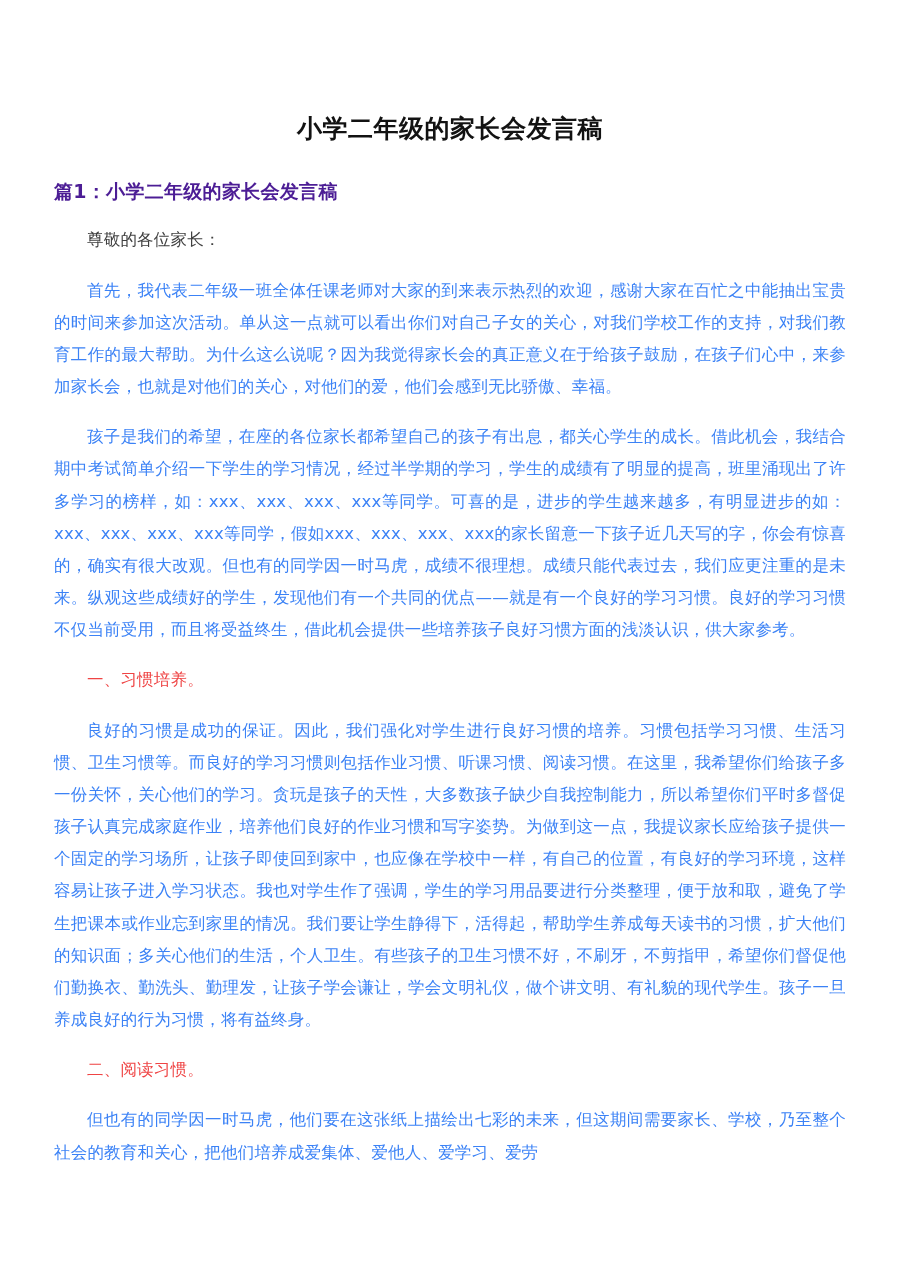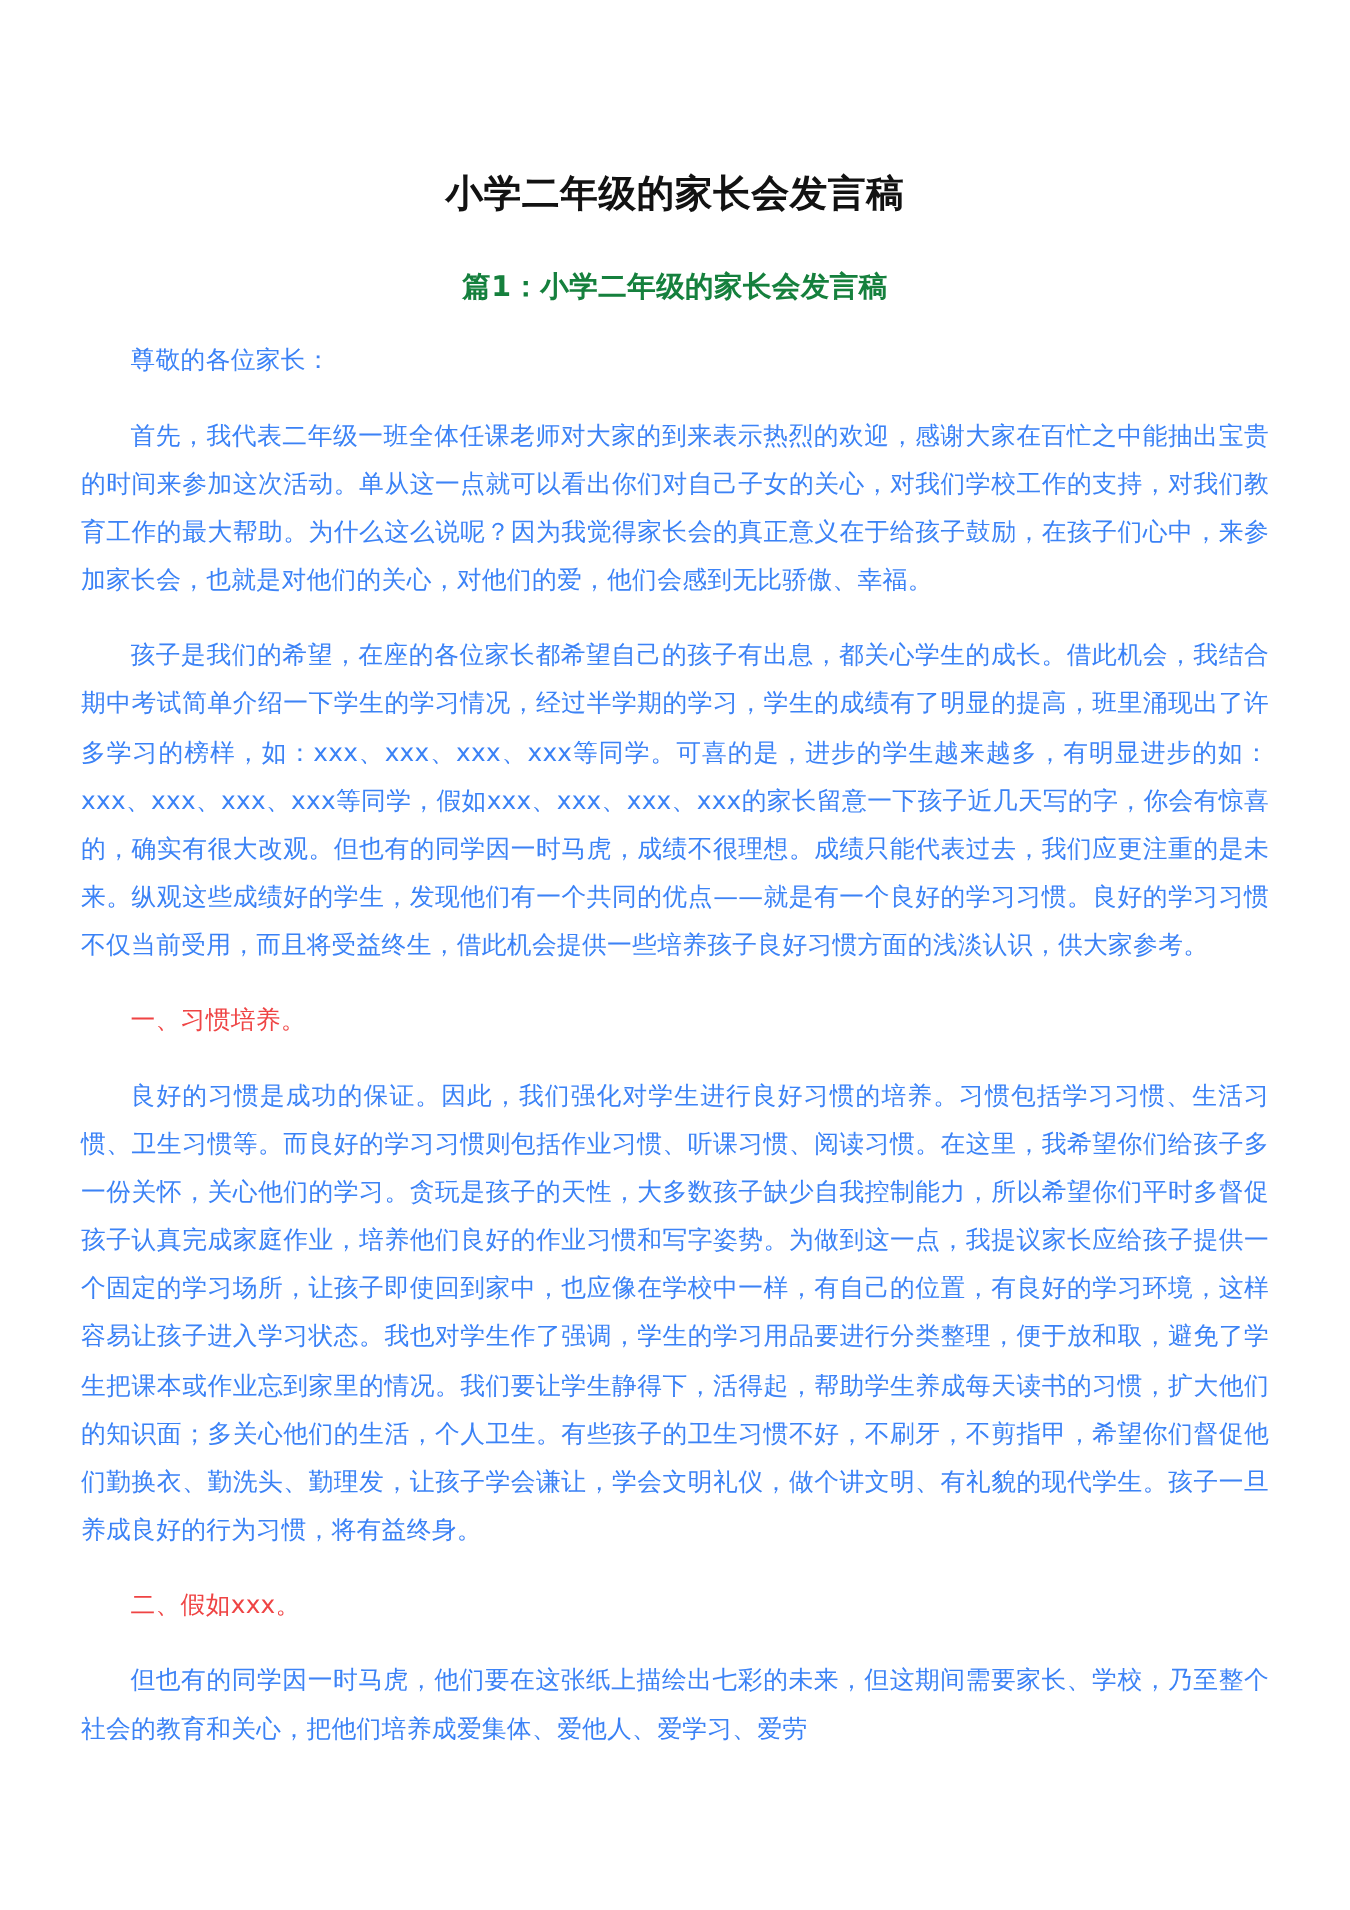--- a/index.html
+++ b/index.html
@@ -53,50 +53,50 @@
   }
   .para.indent {
     text-indent: 2em;
   }
   .salutation {
     font-size: 16.5px;
     line-height: 1.95;
     margin: 0;
     padding-top: 20px;
     text-indent: 2em;
-    color: #3b82f6;
+    color: #404040;
     letter-spacing: 0.2px;
   }
   .subhead {
     font-size: 16.5px;
     line-height: 1.95;
     margin: 0;
     padding-top: 18px;
     text-indent: 2em;
     color: #ef4444;
     letter-spacing: 0.2px;
   }
 </style>
 </head>
 <body>
 
 <div class="page">
 
   <h1 class="doc-title">小学二年级的家长会发言稿</h1>
 
-  <h2 class="section-heading" style="color: #15803d; text-align: center;">篇1：小学二年级的家长会发言稿</h2>
+  <h2 class="section-heading" style="color: #4c1d95;">篇1：小学二年级的家长会发言稿</h2>
 
   <p class="salutation">尊敬的各位家长：</p>
 
 
   <p class="para indent">首先，我代表二年级一班全体任课老师对大家的到来表示热烈的欢迎，感谢大家在百忙之中能抽出宝贵的时间来参加这次活动。单从这一点就可以看出你们对自己子女的关心，对我们学校工作的支持，对我们教育工作的最大帮助。为什么这么说呢？因为我觉得家长会的真正意义在于给孩子鼓励，在孩子们心中，来参加家长会，也就是对他们的关心，对他们的爱，他们会感到无比骄傲、幸福。</p>
 
   <p class="para indent">孩子是我们的希望，在座的各位家长都希望自己的孩子有出息，都关心学生的成长。借此机会，我结合期中考试简单介绍一下学生的学习情况，经过半学期的学习，学生的成绩有了明显的提高，班里涌现出了许多学习的榜样，如：xxx、xxx、xxx、xxx等同学。可喜的是，进步的学生越来越多，有明显进步的如：xxx、xxx、xxx、xxx等同学，假如xxx、xxx、xxx、xxx的家长留意一下孩子近几天写的字，你会有惊喜的，确实有很大改观。但也有的同学因一时马虎，成绩不很理想。成绩只能代表过去，我们应更注重的是未来。纵观这些成绩好的学生，发现他们有一个共同的优点——就是有一个良好的学习习惯。良好的学习习惯不仅当前受用，而且将受益终生，借此机会提供一些培养孩子良好习惯方面的浅淡认识，供大家参考。</p>
 
   <p class="subhead">一、习惯培养。</p>
 
   <p class="para indent">良好的习惯是成功的保证。因此，我们强化对学生进行良好习惯的培养。习惯包括学习习惯、生活习惯、卫生习惯等。而良好的学习习惯则包括作业习惯、听课习惯、阅读习惯。在这里，我希望你们给孩子多一份关怀，关心他们的学习。贪玩是孩子的天性，大多数孩子缺少自我控制能力，所以希望你们平时多督促孩子认真完成家庭作业，培养他们良好的作业习惯和写字姿势。为做到这一点，我提议家长应给孩子提供一个固定的学习场所，让孩子即使回到家中，也应像在学校中一样，有自己的位置，有良好的学习环境，这样容易让孩子进入学习状态。我也对学生作了强调，学生的学习用品要进行分类整理，便于放和取，避免了学生把课本或作业忘到家里的情况。我们要让学生静得下，活得起，帮助学生养成每天读书的习惯，扩大他们的知识面；多关心他们的生活，个人卫生。有些孩子的卫生习惯不好，不刷牙，不剪指甲，希望你们督促他们勤换衣、勤洗头、勤理发，让孩子学会谦让，学会文明礼仪，做个讲文明、有礼貌的现代学生。孩子一旦养成良好的行为习惯，将有益终身。</p>
 
-  <p class="subhead">二、假如xxx。</p>
+  <p class="subhead">二、阅读习惯。</p>
 
   <p class="para indent">但也有的同学因一时马虎，他们要在这张纸上描绘出七彩的未来，但这期间需要家长、学校，乃至整个社会的教育和关心，把他们培养成爱集体、爱他人、爱学习、爱劳</p>
 
 </div>
 
 </body></html>

